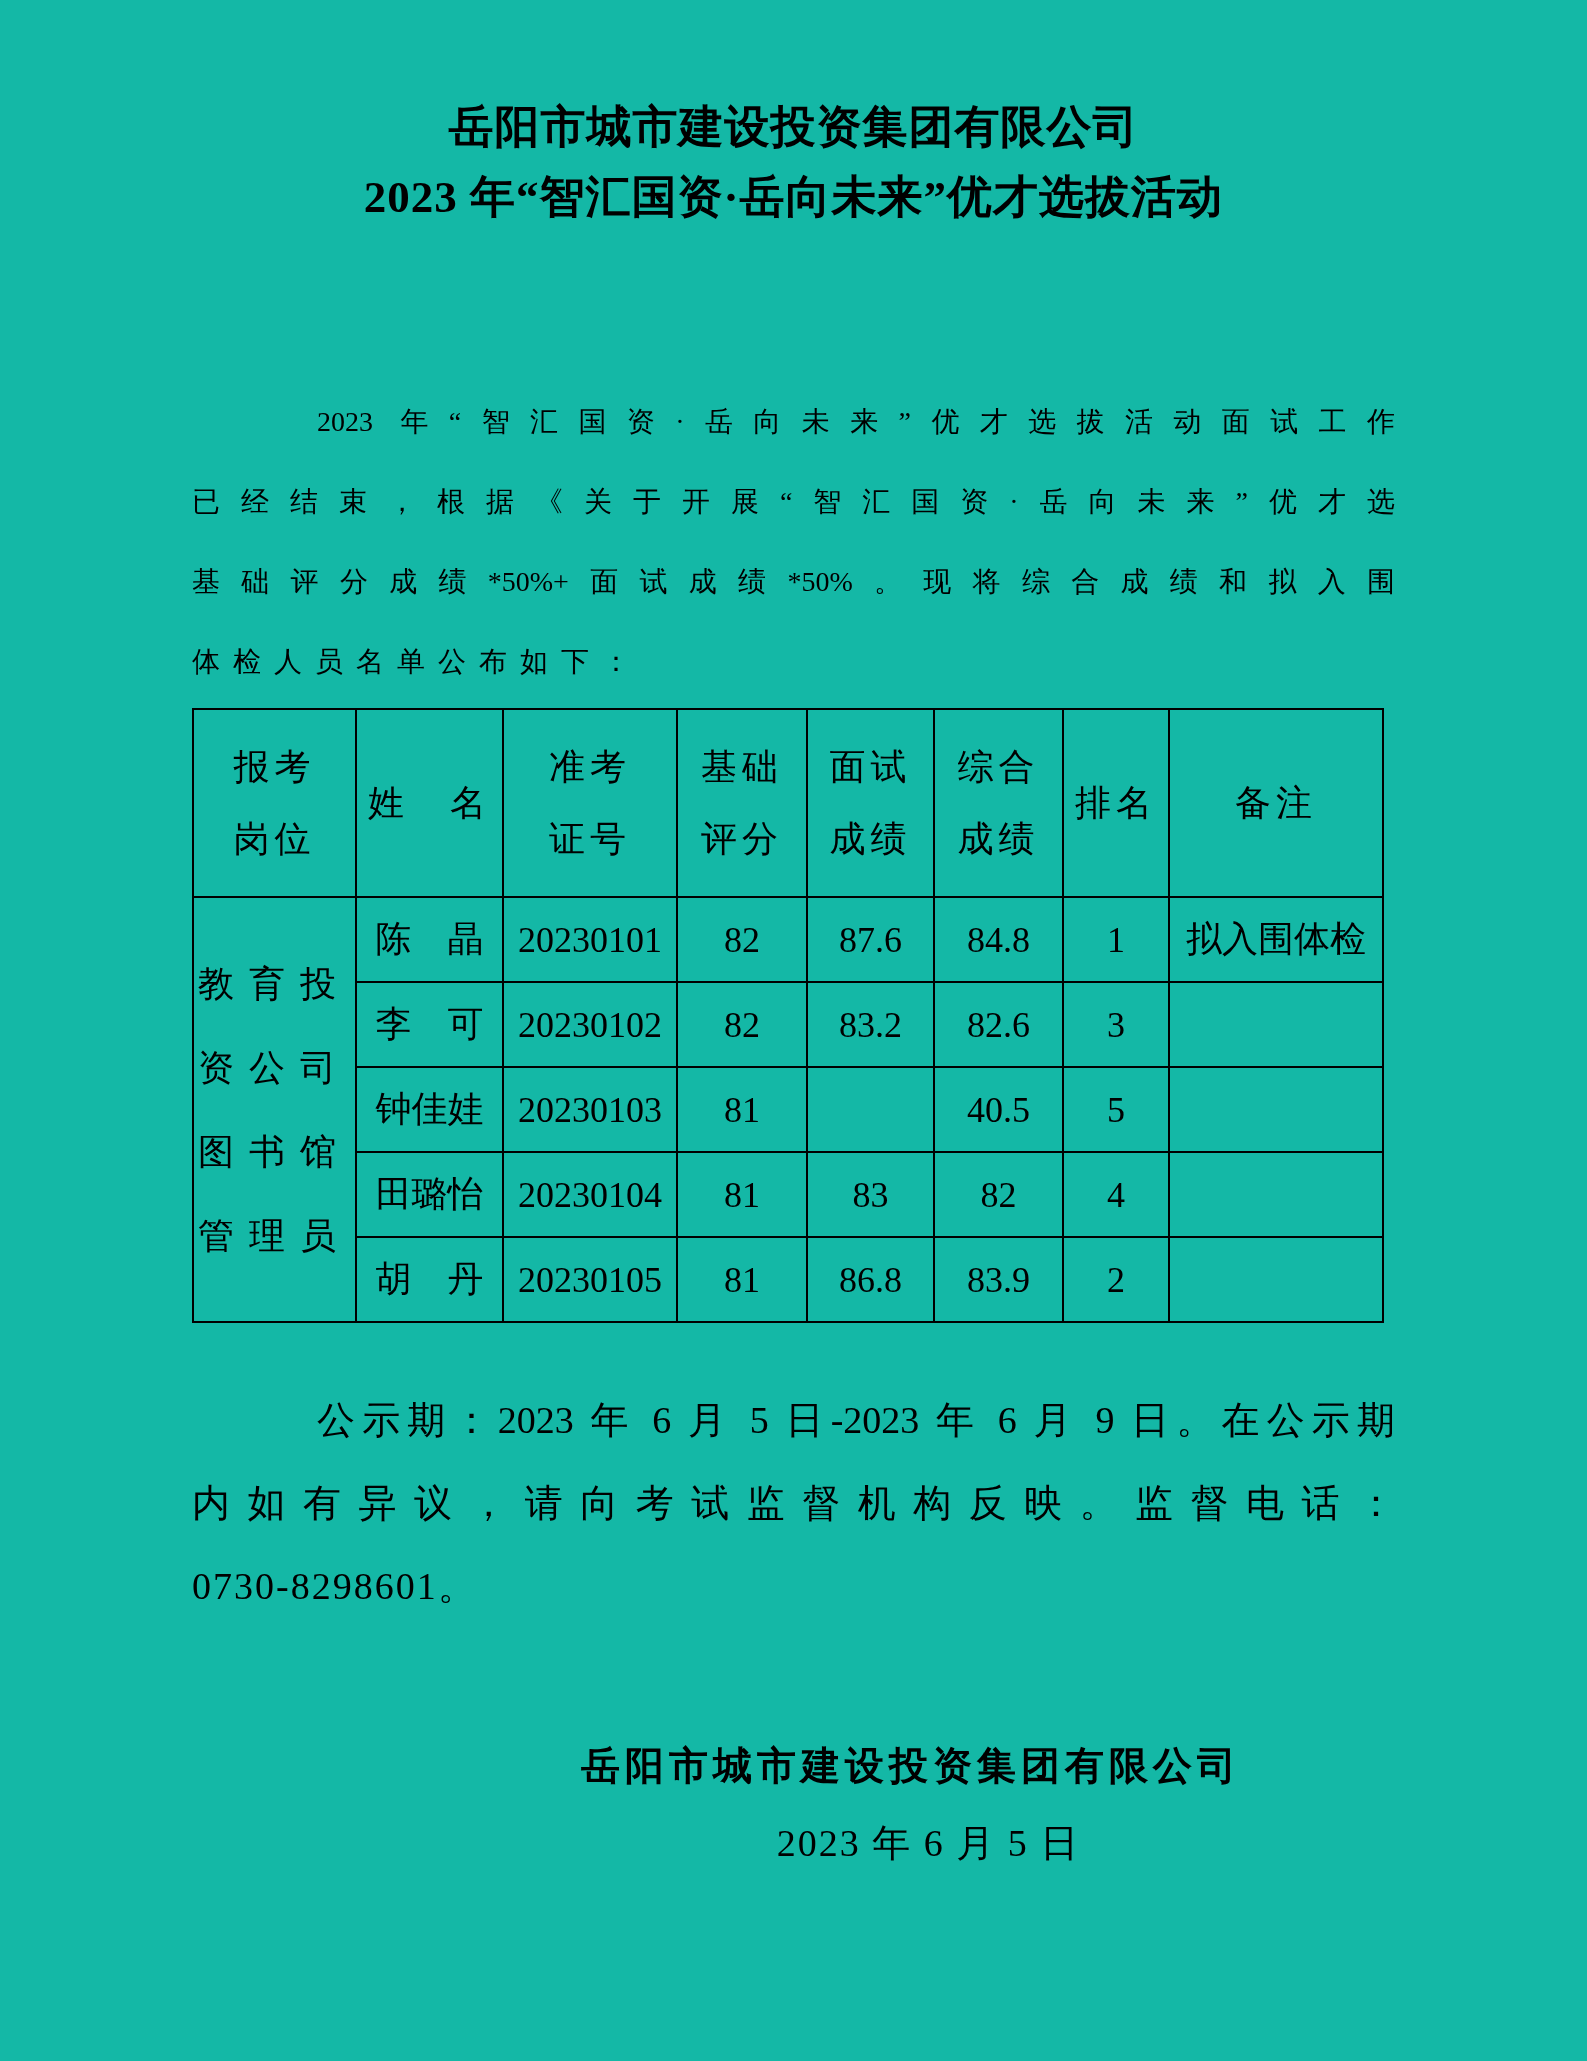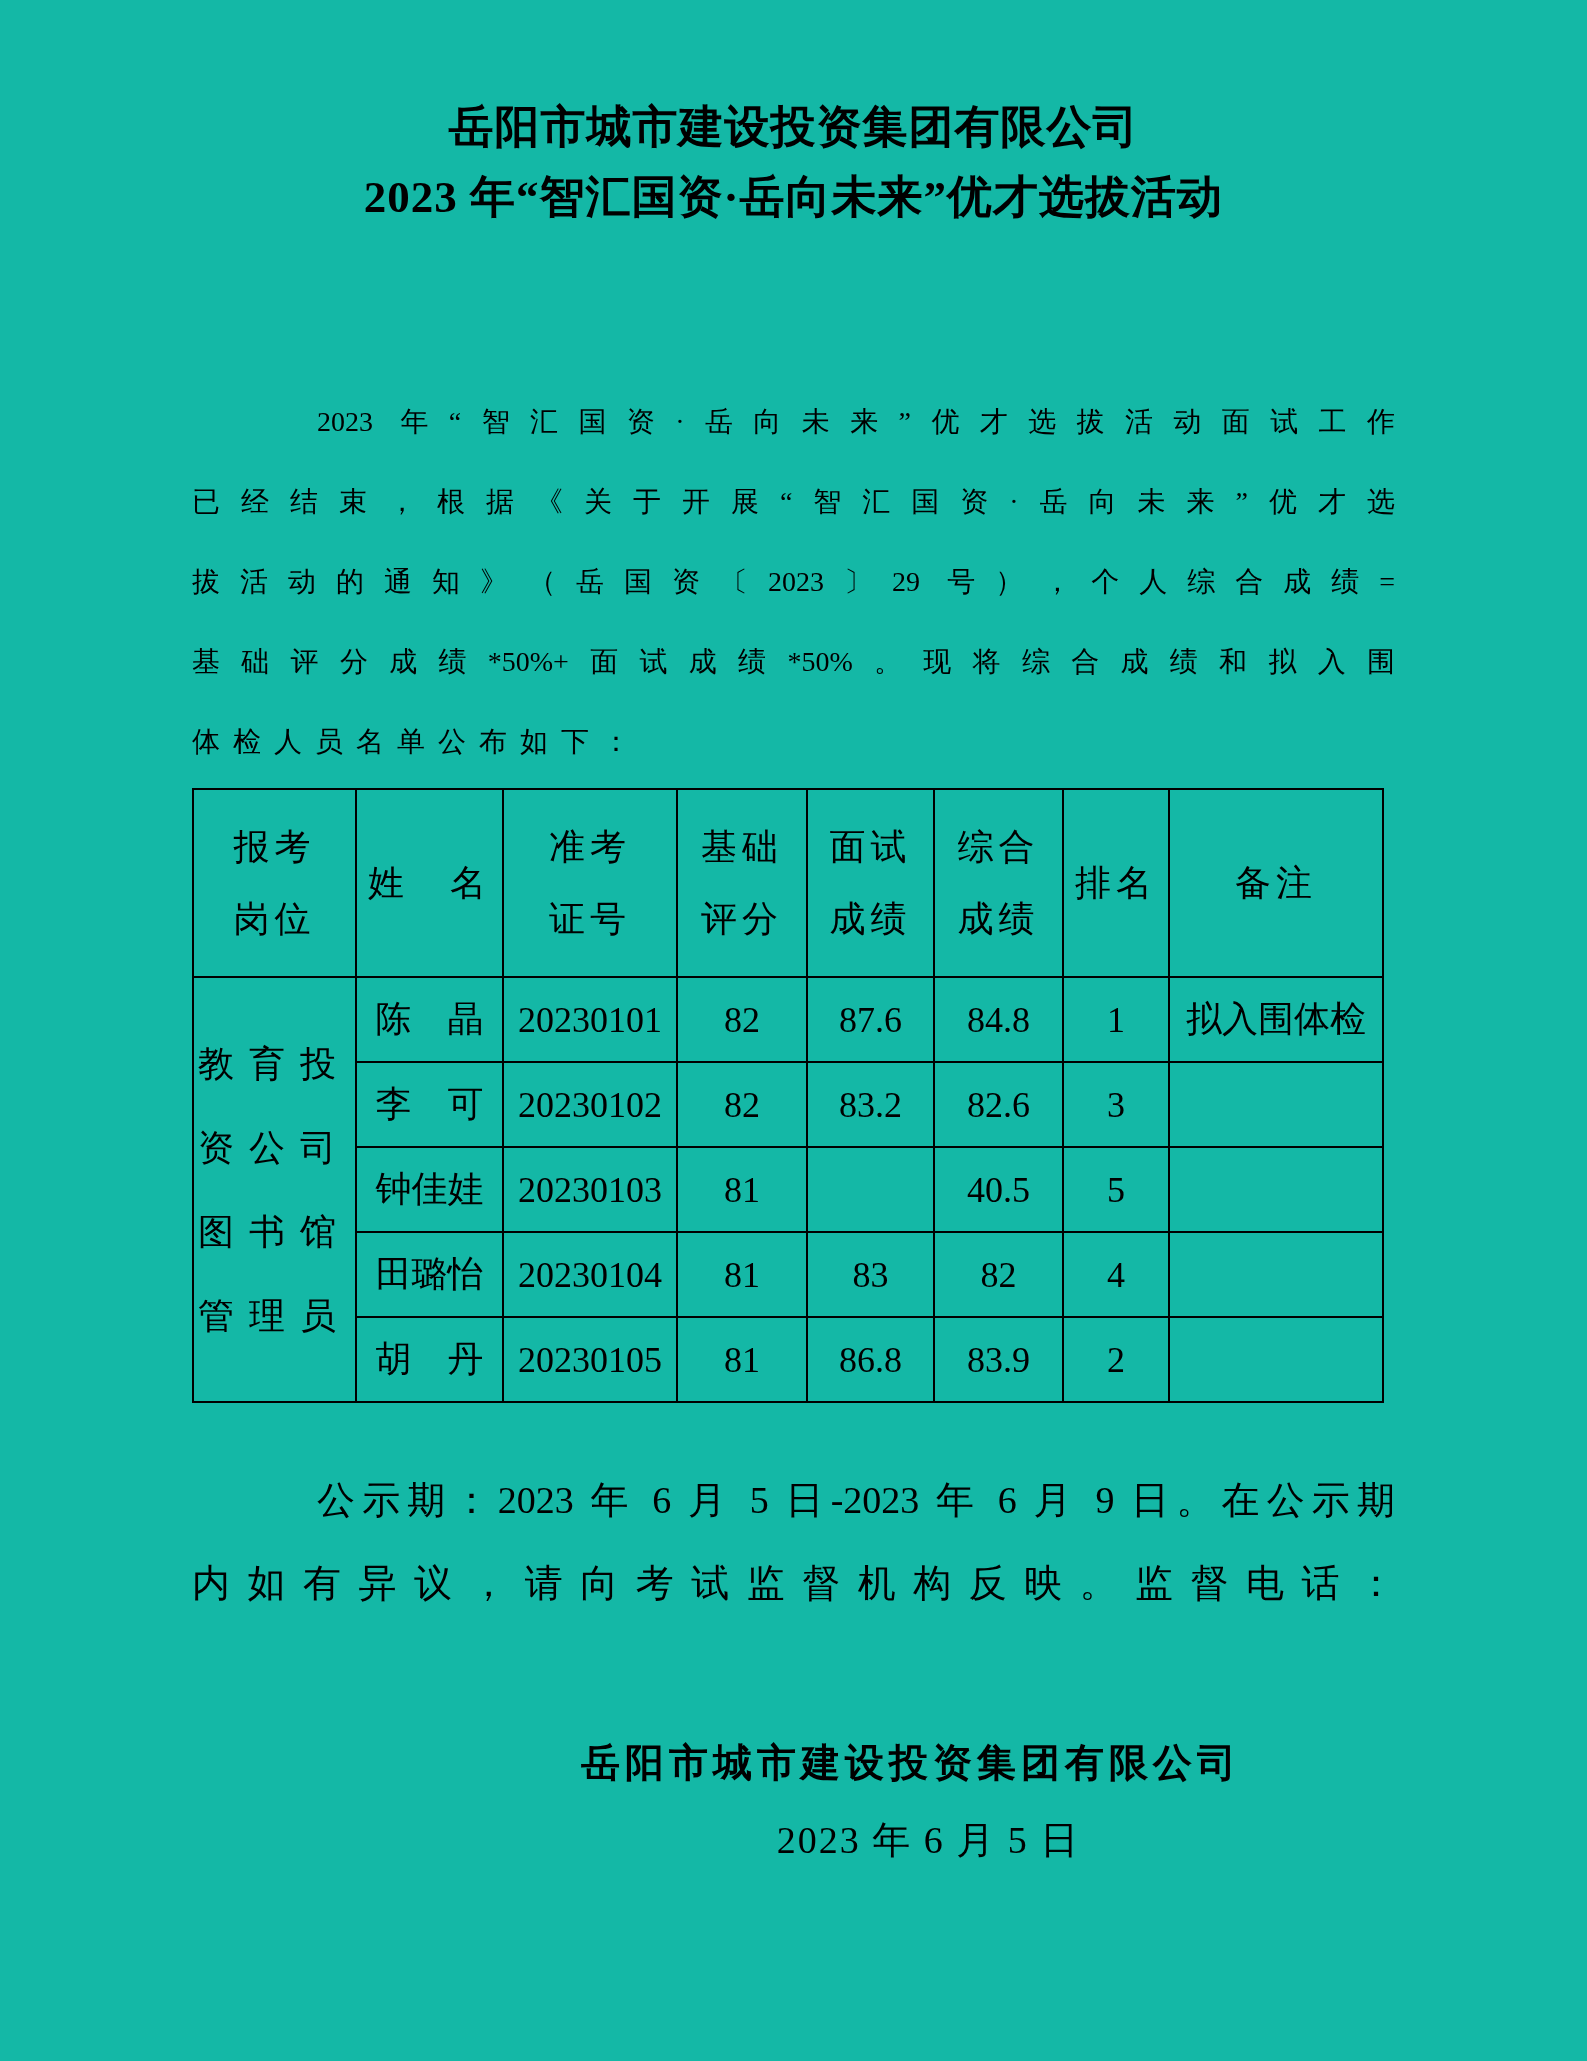--- a/index.html
+++ b/index.html
@@ -89,21 +89,20 @@
   <div class="title-block">
     <div>岳阳市城市建设投资集团有限公司</div>
     <div>2023 年“智汇国资·岳向未来”优才选拔活动</div>
   </div>
 
   <div class="content">
 
     <div class="intro">
       <div class="jline first-indent">2023 年“智汇国资·岳向未来”优才选拔活动面试工作</div>
       <div class="jline">已经结束，根据《关于开展“智汇国资·岳向未来”优才选</div>
-      <div class="jline">拔活动的通知》（岳国资〔2023〕29 号），个人综合成绩=</div>
       <div class="jline">基础评分成绩*50%+面试成绩*50%。现将综合成绩和拟入围</div>
       <div class="cjk-left">体检人员名单公布如下：</div>
     </div>
 
     <table class="results">
       <colgroup>
         <col style="width:163px">
         <col style="width:147px">
         <col style="width:174px">
         <col style="width:130px">
@@ -188,19 +187,20 @@
         <td>83.9</td>
         <td>2</td>
         <td></td>
       </tr>
     </tbody>
       </table>
 
     <div class="closing">
       <div class="jline first-indent">公示期：2023 年 6 月 5 日-2023 年 6 月 9 日。在公示期</div>
       <div class="jline">内如有异议，请向考试监督机构反映。监督电话：</div>
+      <div class="num-left">0730-8298601。</div>
     </div>
 
     <div class="sig-line">岳阳市城市建设投资集团有限公司</div>
     <div class="date-line">2023 年 6 月 5 日</div>
 
   </div>
 </div>
 
 </body></html>

